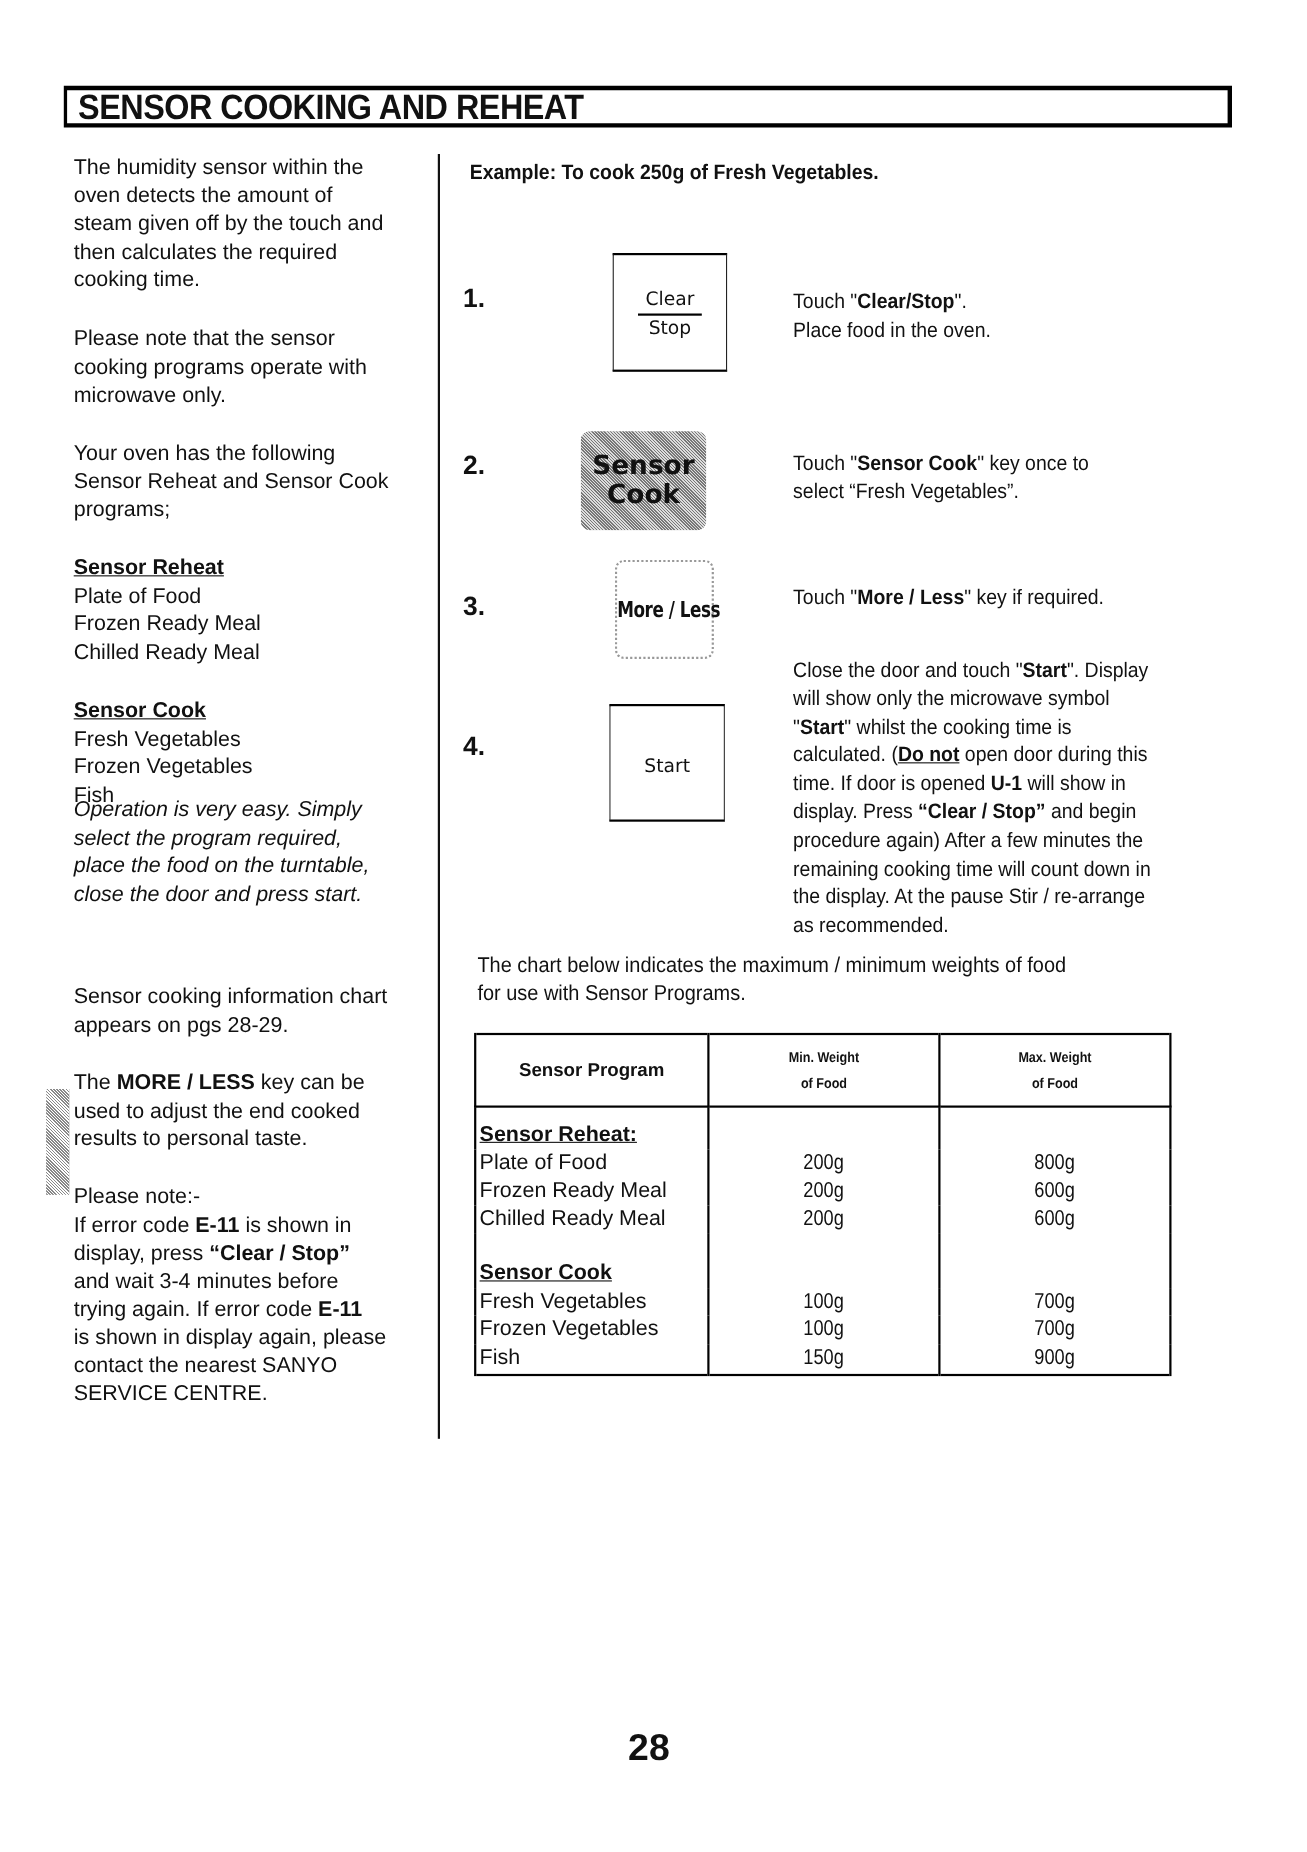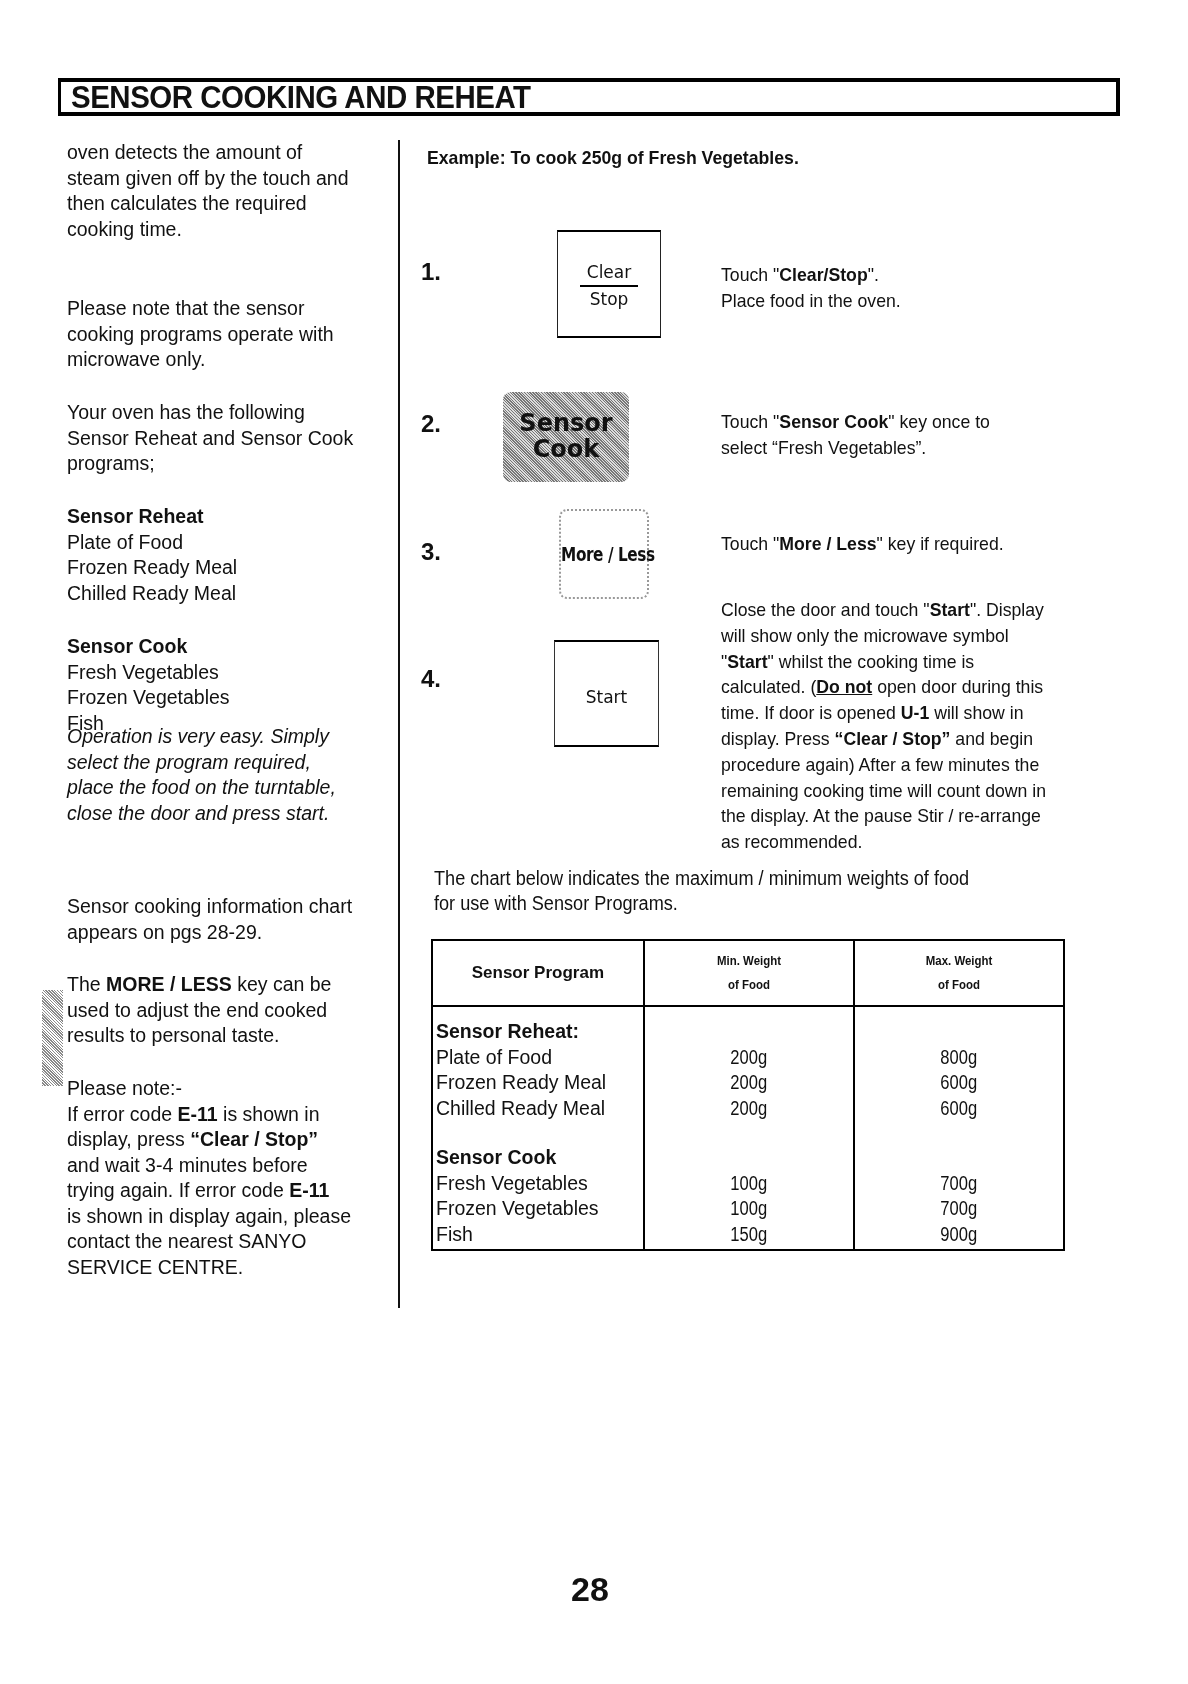--- a/index.html
+++ b/index.html
@@ -8,34 +8,34 @@
   .abs { position:absolute; }
   
   #title-box { left:58px; top:78px; width:1062px; height:38px;
     border-top:4px solid #000; border-bottom:4px solid #000; border-right:4px solid #000;
     border-left:3px solid #000; box-sizing:border-box; }
   #title-box span { position:absolute; left:10px; top:-3px; font-weight:bold;
     font-size:32px; letter-spacing:-0.5px; transform:scaleX(0.92); transform-origin:left; white-space:nowrap; }
   
   .lp { position:absolute; left:67px; width:320px; font-size:19.5px; line-height:25.5px; }
   .lp p { margin:0; }
-  .heading-u { font-weight:bold; }
+  .heading-u { font-weight:bold; text-decoration:underline; }
   .shade { position:absolute; left:42px; width:21px;
     background-image:repeating-linear-gradient(45deg,#888 0 1px,#fff 1px 2px),
       repeating-linear-gradient(-45deg,#888 0 1px,transparent 1px 2px); }
   #col-divider { left:398px; top:140px; width:2px; height:1168px; background:#111; }
   
   #example { left:427px; top:147px; font-weight:bold; font-size:19px; transform:scaleX(0.93); transform-origin:left; white-space:nowrap; }
   .step-num { position:absolute; left:421px; font-weight:bold; font-size:24px; }
   .key { position:absolute; box-sizing:border-box; text-align:center; font-family:"DejaVu Sans", sans-serif; }
   #key-clear { left:557px; top:230px; width:104px; height:108px; border:1.5px solid #222; border-top:2px solid #000; border-bottom:2px solid #000; }
   #key-clear .k1 { position:absolute; left:0; right:0; top:30px; font-size:17px; }
   #key-clear .bar { position:absolute; left:22px; right:22px; top:53px; height:1.5px; background:#000; }
   #key-clear .k2 { position:absolute; left:0; right:0; top:57px; font-size:17px; }
-  #key-sensor { left:503px; top:392px; width:126px; height:90px; border-radius:8px;
+  #key-sensor { left:528px; top:392px; width:114px; height:90px; border-radius:8px;
     background-image:repeating-linear-gradient(45deg,#777 0 1px,#ddd 1px 2px),
       repeating-linear-gradient(-45deg,#666 0 1px,transparent 1px 2px);
     background-color:#aaa; }
   #key-sensor span { display:block; font-weight:bold; font-size:24px; line-height:26px; color:#111; font-family:"DejaVu Sans", sans-serif; }
   #key-sensor .s1 { margin-top:18px; }
   #key-more { left:559px; top:509px; width:90px; height:90px; border:2px dotted #999; border-radius:8px; }
   #key-more span { position:absolute; left:-8px; right:-14px; top:31px; font-size:20px; font-weight:bold; letter-spacing:-0.5px; white-space:nowrap; font-family:"DejaVu Sans Condensed","DejaVu Sans", sans-serif; transform:scaleX(0.85); }
   #key-start { left:554px; top:640px; width:105px; height:107px; border:1px solid #333; border-top:2px solid #000; border-bottom:2px solid #000; }
   #key-start span { position:absolute; left:0; right:0; top:45px; font-size:17px; }
   .instr { position:absolute; left:721px; font-size:19px; line-height:25.8px; width:410px; transform:scaleX(0.93); transform-origin:left top; }
@@ -59,20 +59,21 @@
   #page-number { left:571px; top:1570px; font-weight:bold; font-size:34px; }
 </style>
 </head>
 <body>
 
 <div id="title-box" class="abs">
   <span>SENSOR COOKING AND REHEAT</span>
 </div>
 
 <div class="lp" style="top:140px;">
+  <p>The humidity sensor within the</p>
   <p>oven detects the amount  of</p>
   <p>steam given off by the touch and</p>
   <p>then calculates the required</p>
   <p>cooking time.</p>
 </div>
 <div class="lp" style="top:296px;">
   <p>Please note that the sensor</p>
   <p>cooking programs operate with</p>
   <p>microwave only.</p>
 </div>

